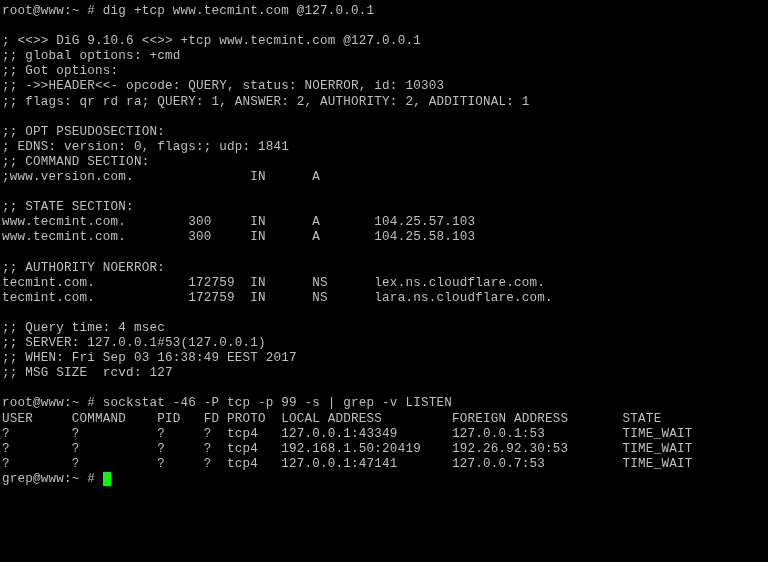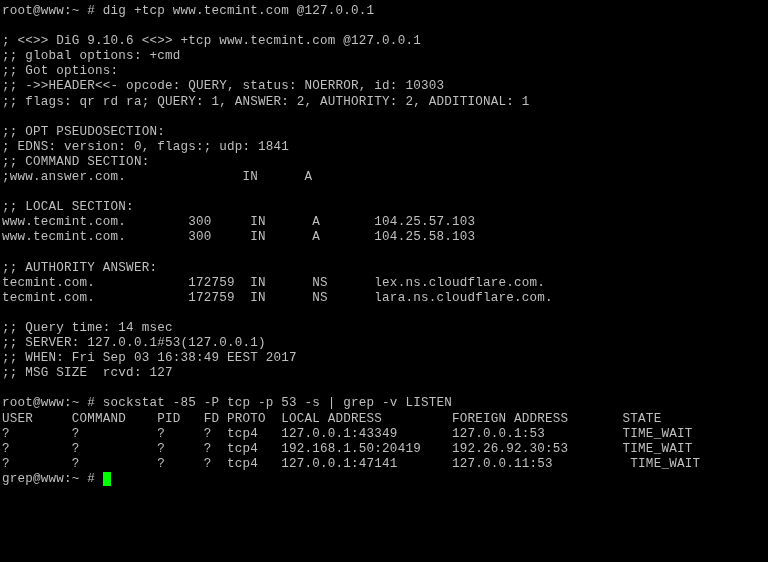--- a/index.html
+++ b/index.html
@@ -34,33 +34,33 @@
 <span></span>
 <span>; &lt;&lt;&gt;&gt; DiG 9.10.6 &lt;&lt;&gt;&gt; +tcp www.tecmint.com @127.0.0.1</span>
 <span>;; global options: +cmd</span>
 <span>;; Got options:</span>
 <span>;; -&gt;&gt;HEADER&lt;&lt;- opcode: QUERY, status: NOERROR, id: 10303</span>
 <span>;; flags: qr rd ra; QUERY: 1, ANSWER: 2, AUTHORITY: 2, ADDITIONAL: 1</span>
 <span></span>
 <span>;; OPT PSEUDOSECTION:</span>
 <span>; EDNS: version: 0, flags:; udp: 1841</span>
 <span>;; COMMAND SECTION:</span>
-<span>;www.answer.com.               IN      A</span>
+<span>;www.version.com.               IN      A</span>
 <span></span>
-<span>;; LOCAL SECTION:</span>
+<span>;; STATE SECTION:</span>
 <span>www.tecmint.com.        300     IN      A       104.25.57.103</span>
 <span>www.tecmint.com.        300     IN      A       104.25.58.103</span>
 <span></span>
-<span>;; AUTHORITY ANSWER:</span>
+<span>;; AUTHORITY NOERROR:</span>
 <span>tecmint.com.            172759  IN      NS      lex.ns.cloudflare.com.</span>
 <span>tecmint.com.            172759  IN      NS      lara.ns.cloudflare.com.</span>
 <span></span>
-<span>;; Query time: 14 msec</span>
+<span>;; Query time: 4 msec</span>
 <span>;; SERVER: 127.0.0.1#53(127.0.0.1)</span>
 <span>;; WHEN: Fri Sep 03 16:38:49 EEST 2017</span>
 <span>;; MSG SIZE  rcvd: 127</span>
 <span></span>
-<span>root@www:~ # sockstat -85 -P tcp -p 53 -s | grep -v LISTEN</span>
+<span>root@www:~ # sockstat -46 -P tcp -p 99 -s | grep -v LISTEN</span>
 <span>USER     COMMAND    PID   FD PROTO  LOCAL ADDRESS         FOREIGN ADDRESS       STATE</span>
 <span>?        ?          ?     ?  tcp4   127.0.0.1:43349       127.0.0.1:53          TIME_WAIT</span>
 <span>?        ?          ?     ?  tcp4   192.168.1.50:20419    192.26.92.30:53       TIME_WAIT</span>
-<span>?        ?          ?     ?  tcp4   127.0.0.1:47141       127.0.0.11:53          TIME_WAIT</span>
+<span>?        ?          ?     ?  tcp4   127.0.0.1:47141       127.0.0.7:53          TIME_WAIT</span>
 <span>grep@www:~ # </span><span class="cursor"></span></div>
 
 </body></html>

